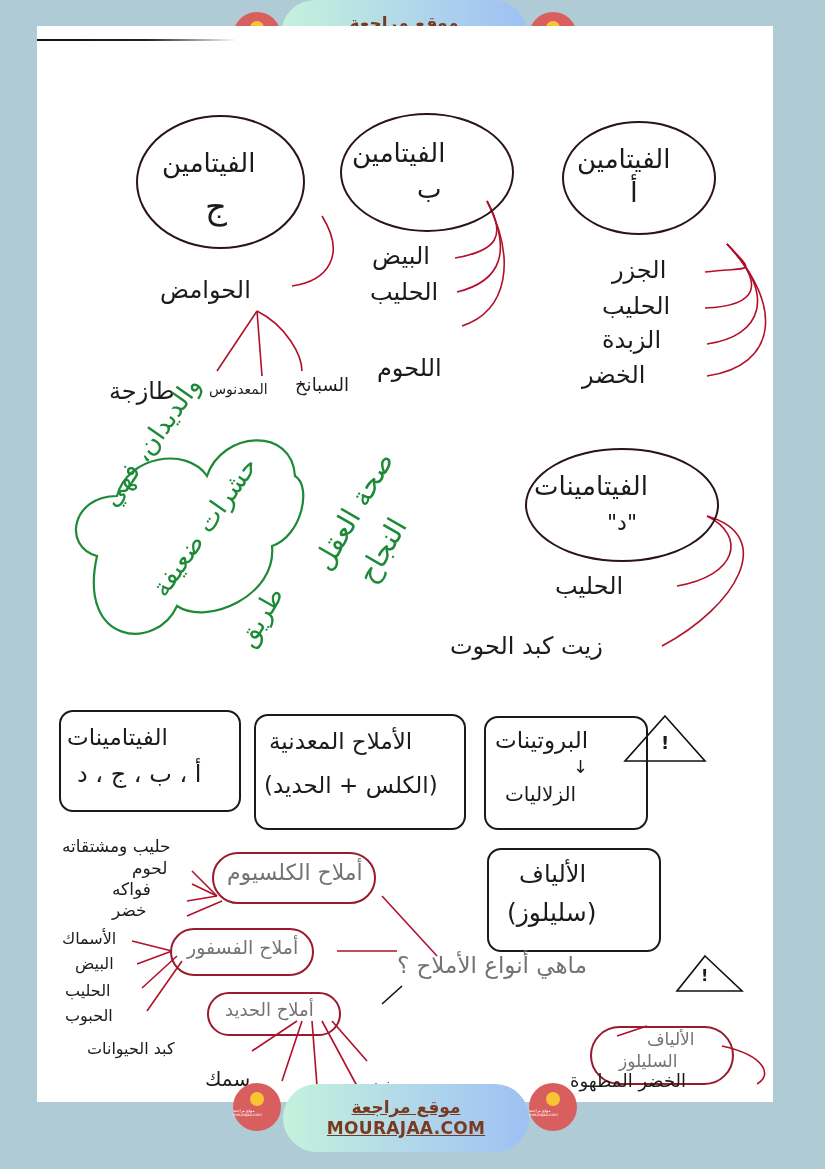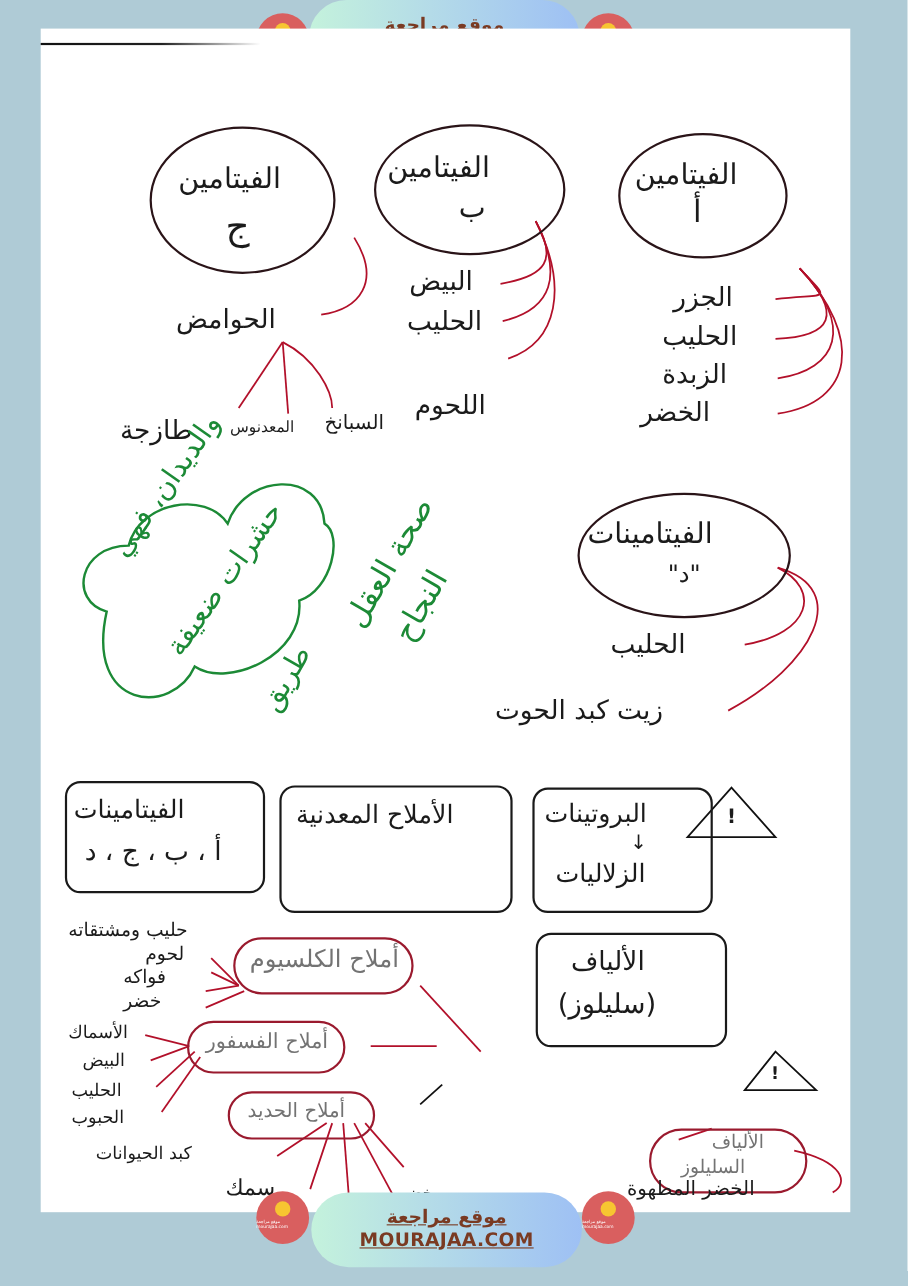--- a/index.html
+++ b/index.html
@@ -138,33 +138,35 @@
   <div class="hw" style="left:570px;top:486px;font-size:22px;">"د"</div>
   <div class="hw" style="left:518px;top:548px;font-size:24px;">الحليب</div>
   <div class="hw" style="left:413px;top:608px;font-size:24px;">زيت كبد الحوت</div>
 
   <div class="box" style="left:22px;top:684px;width:178px;height:98px;"></div>
   <div class="hw" style="left:30px;top:700px;font-size:23px;">الفيتامينات</div>
   <div class="hw" style="left:40px;top:736px;font-size:24px;">أ ، ب ، ج ، د</div>
 
   <div class="box" style="left:217px;top:688px;width:208px;height:112px;"></div>
   <div class="hw" style="left:232px;top:704px;font-size:23px;">الأملاح المعدنية</div>
+  <div class="hw" style="left:227px;top:748px;font-size:23px;">(الكلس + الحديد)</div>
 
   <div class="box" style="left:447px;top:690px;width:160px;height:110px;"></div>
   <div class="hw" style="left:458px;top:703px;font-size:23px;">البروتينات</div>
   <div class="hw" style="left:536px;top:732px;font-size:18px;">↓</div>
-  <div class="hw" style="left:468px;top:758px;font-size:23px;">الزلاليات</div>
+  <div class="hw" style="left:468px;top:758px;font-size:20px;">الزلاليات</div>
 
   <div class="box" style="left:450px;top:822px;width:170px;height:100px;"></div>
   <div class="hw" style="left:482px;top:836px;font-size:24px;">الألياف</div>
   <div class="hw" style="left:470px;top:874px;font-size:25px;">(سليلوز)</div>
 
   <div class="hw" style="left:624px;top:708px;font-size:18px;font-weight:bold;">!</div>
   <div class="hw" style="left:664px;top:942px;font-size:16px;font-weight:bold;">!</div>
 
+  <div class="hw red" style="left:360px;top:928px;font-size:23px;">ماهي أنواع الأملاح ؟</div>
 
   <div class="cloud" style="left:175px;top:826px;width:160px;height:48px;"></div>
   <div class="hw red" style="left:190px;top:836px;font-size:22px;">أملاح الكلسيوم</div>
   <div class="hw" style="left:25px;top:812px;font-size:17px;">حليب ومشتقاته</div>
   <div class="hw" style="left:95px;top:834px;font-size:17px;">لحوم</div>
   <div class="hw" style="left:75px;top:855px;font-size:17px;">فواكه</div>
   <div class="hw" style="left:75px;top:876px;font-size:17px;">خضر</div>
 
   <div class="cloud" style="left:133px;top:902px;width:140px;height:44px;"></div>
   <div class="hw red" style="left:150px;top:912px;font-size:19px;">أملاح الفسفور</div>

